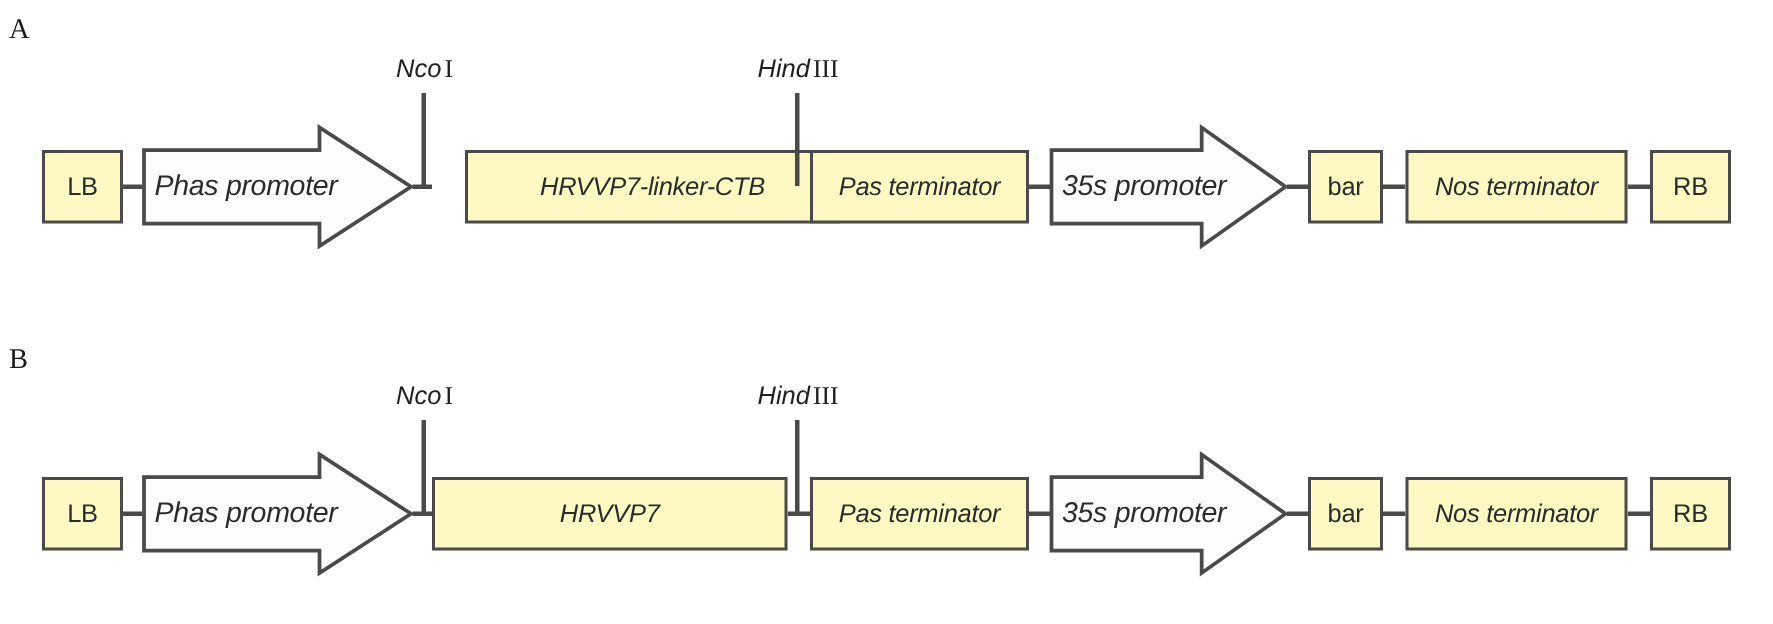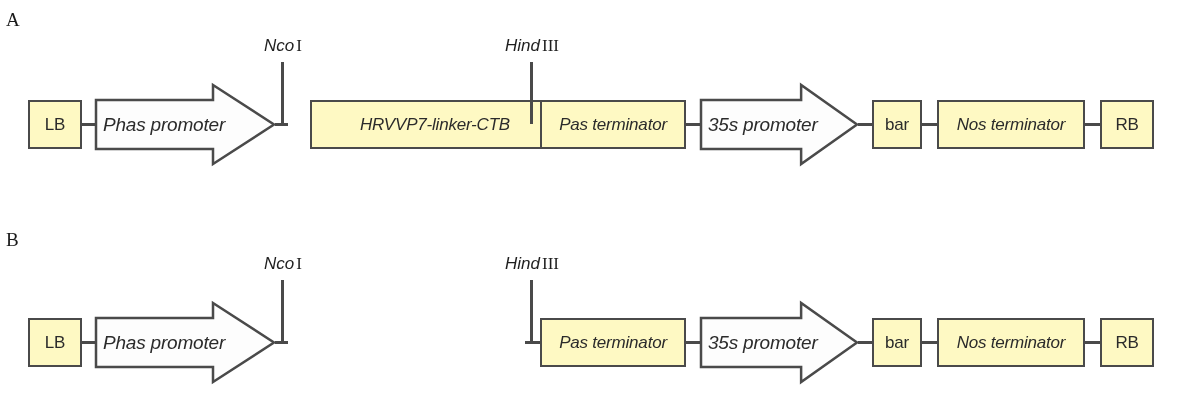--- a/index.html
+++ b/index.html
@@ -165,20 +165,21 @@
       <div class="el connector" style="left: 858px; width: 14px;"></div>
       <div class="el connector" style="left: 922px; width: 15px;"></div>
       <div class="el connector" style="left: 1085px; width: 15px;"></div>
       <div class="el gbox" style="left: 28px; width: 54px;">LB</div>
       <div class="el arrowwrap" style="left: 95px; width: 180px;">
         <svg viewBox="0 0 180 81" preserveAspectRatio="none">
           <path d="M1,16 L118,16 L118,1 L179,40.5 L118,80 L118,65 L1,65 Z" fill="#fdfdfd" stroke="#4a4a4a" stroke-width="2.5" stroke-linejoin="miter"></path>
         </svg>
       </div>
       <div class="el arrow-label" style="left: 103px; width: 172px;">Phas promoter</div>
+      <div class="el gbox italic" style="left: 288px; width: 237px;">HRVVP7</div>
       <div class="el gbox italic" style="left: 540px; width: 146px;">Pas terminator</div>
       <div class="el arrowwrap" style="left: 700px; width: 158px;">
         <svg viewBox="0 0 158 81" preserveAspectRatio="none">
           <path d="M1,16 L101.12,16 L101.12,1 L157,40.5 L101.12,80 L101.12,65 L1,65 Z" fill="#fdfdfd" stroke="#4a4a4a" stroke-width="2.5" stroke-linejoin="miter"></path>
         </svg>
       </div>
       <div class="el arrow-label" style="left: 708px; width: 150px;">35s promoter</div>
       <div class="el gbox" style="left: 872px; width: 50px;">bar</div>
       <div class="el gbox italic" style="left: 937px; width: 148px;">Nos terminator</div>
       <div class="el gbox" style="left: 1100px; width: 54px;">RB</div>

